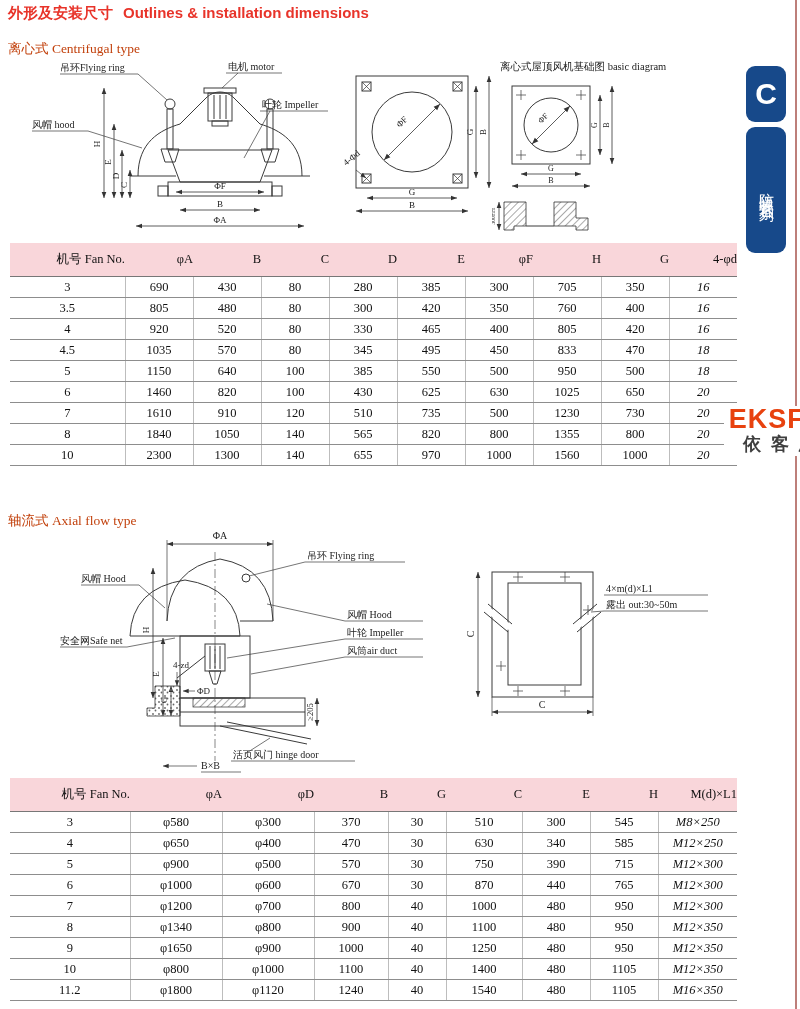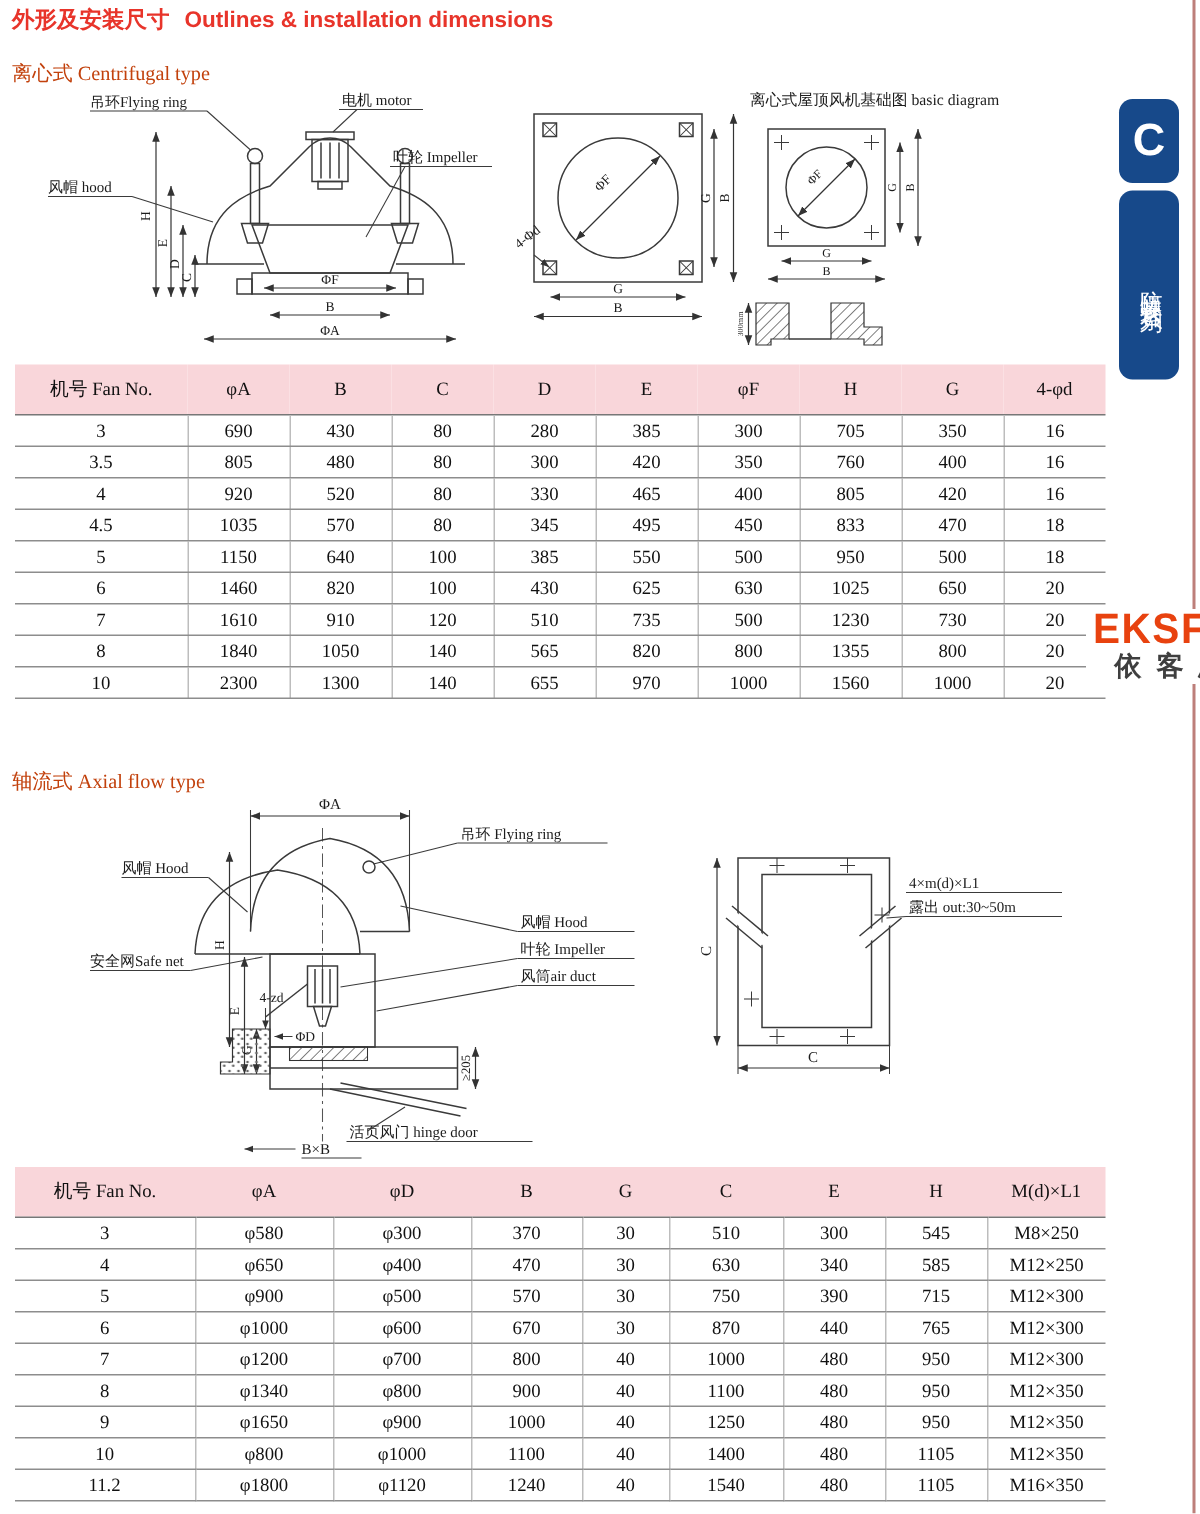--- a/index.html
+++ b/index.html
@@ -31,24 +31,24 @@
   .logo .brand { font-family:"Liberation Sans", sans-serif; font-weight:bold;
                  font-size:27px; line-height:26px; color:#e8420f; letter-spacing:1px;
                  transform:scaleY(1.05); }
   .logo .brand-zh { font-size:18px; font-weight:bold; color:#3f3f3f;
                     letter-spacing:10px; line-height:24px; margin-left:16px; }
 
   
   table.dims { border-collapse:collapse; width:727px; table-layout:fixed;
                font-size:12.5px; color:#111; }
   table.dims th { background:#f9d6da; font-weight:normal; height:33px;
-                  font-size:12.5px; border-bottom:1px solid #777; }
+                  font-size:12.5px; border-bottom:1px solid #777;text-align:right; }
   table.dims td { text-align:center; height:20px; line-height:20px;
                   border-bottom:1px solid #8d8d8d; border-right:1px solid #bdbdbd; }
-  table.dims td:last-child { border-right:none; }
+  table.dims td:last-child { border-right:none;font-style:italic; }
 
   
   svg text { font-family:"Liberation Serif", serif; fill:#1c1c1c; }
   .dline { stroke:#333; stroke-width:0.8; fill:none; }
   .oline { stroke:#3a3a3a; stroke-width:1; fill:none; }
   .lead  { stroke:#3a3a3a; stroke-width:0.7; fill:none; }
   .cline { stroke:#555; stroke-width:0.7; fill:none; stroke-dasharray:9 3 2 3; }
 </style>
 </head>
 <body>

